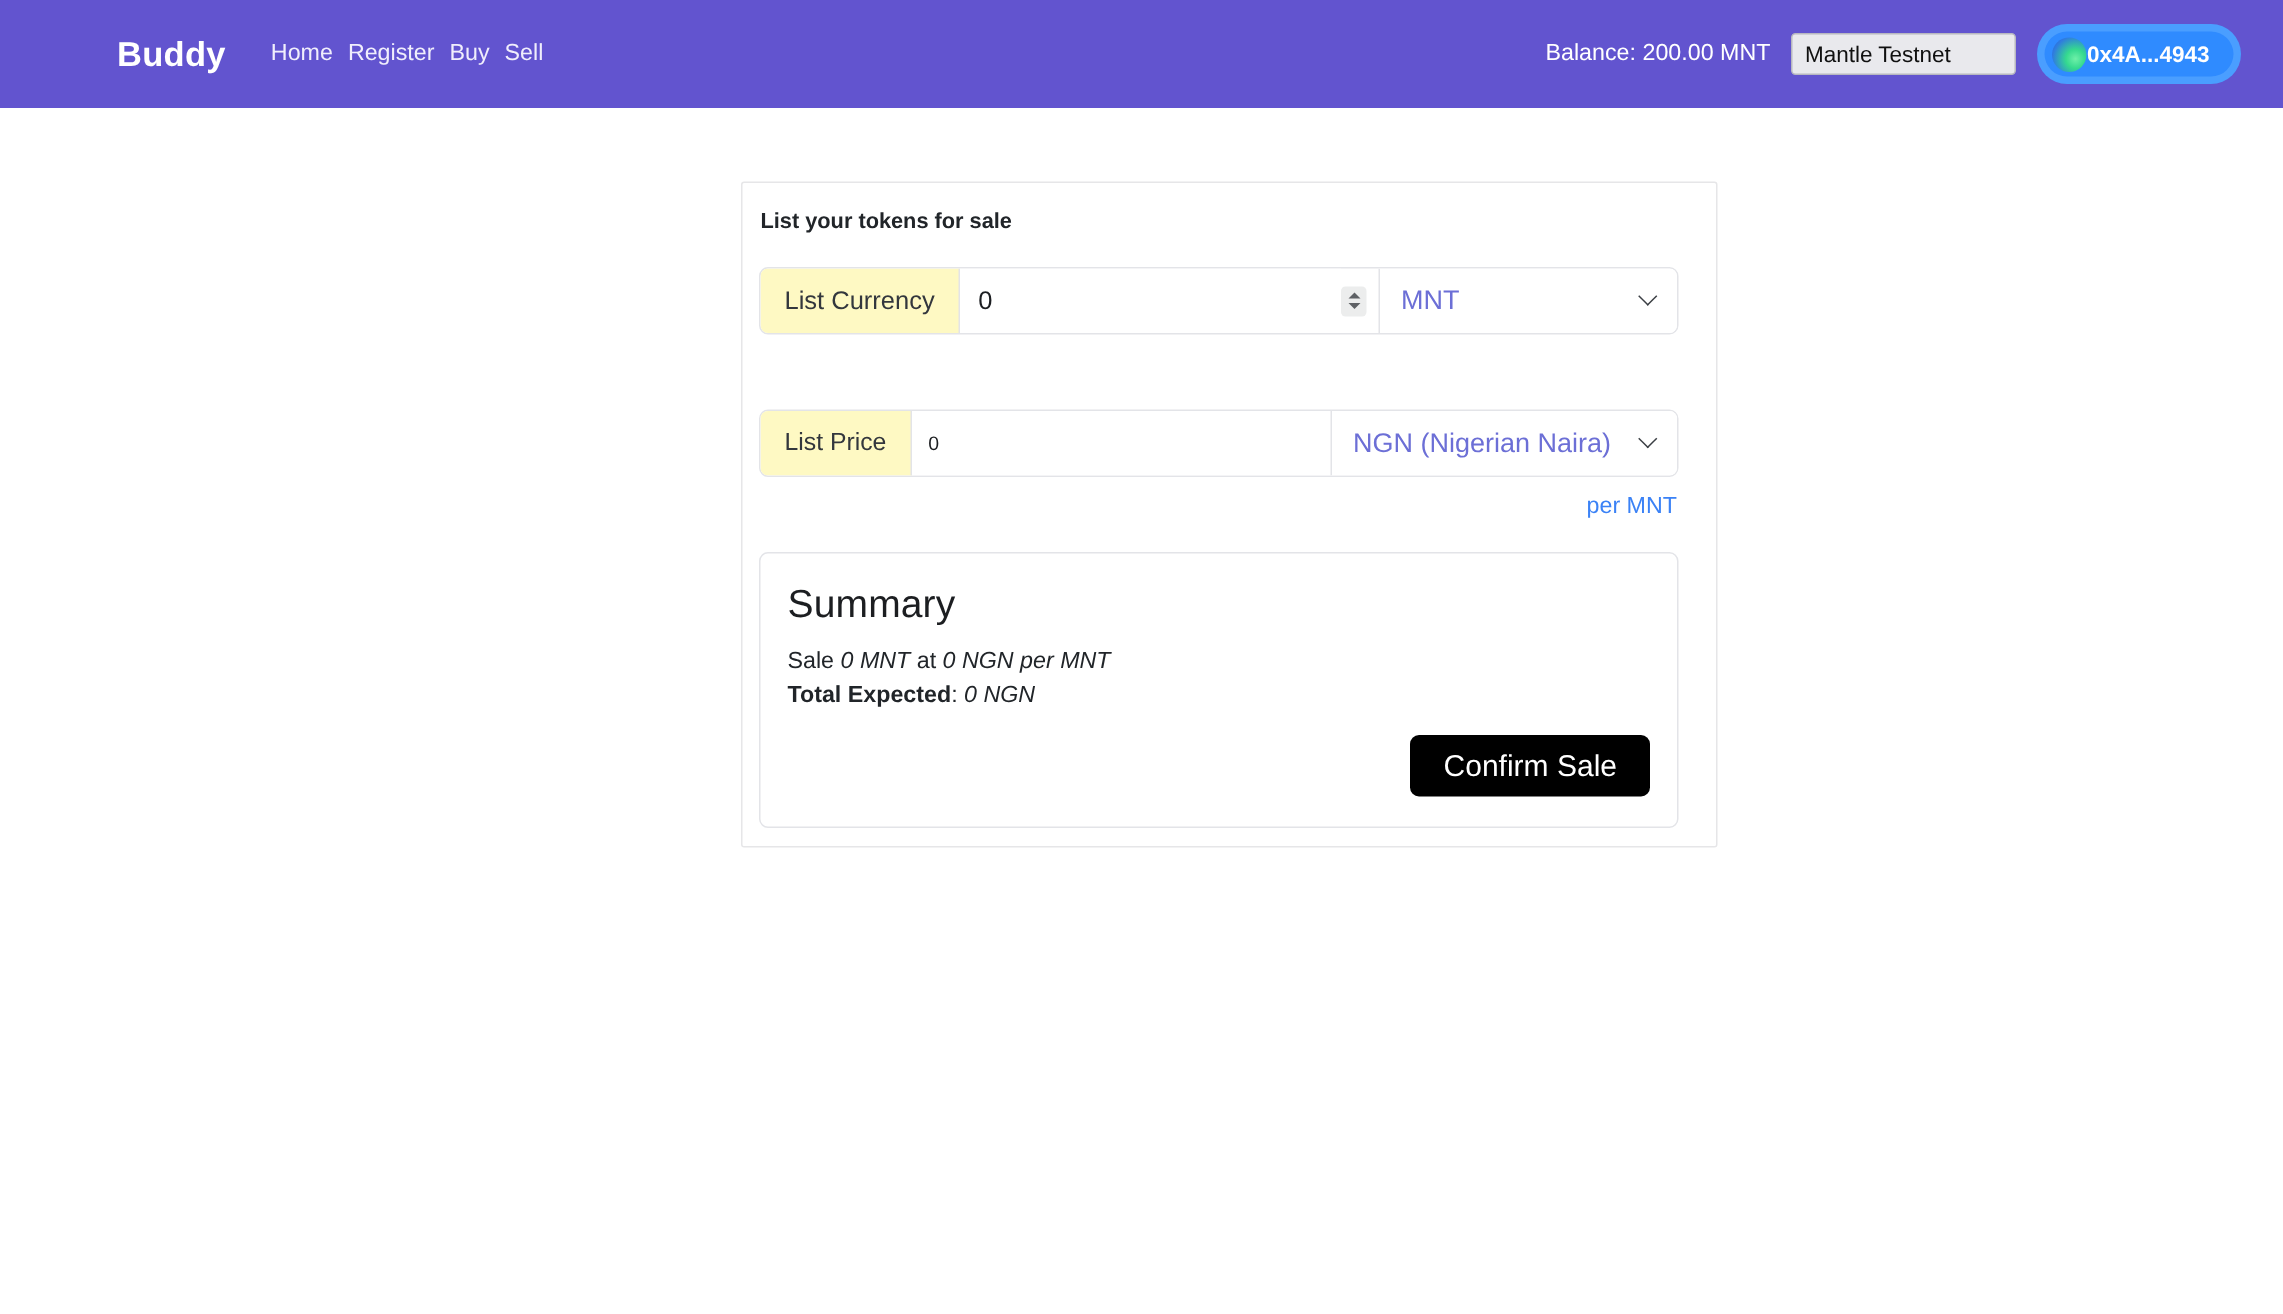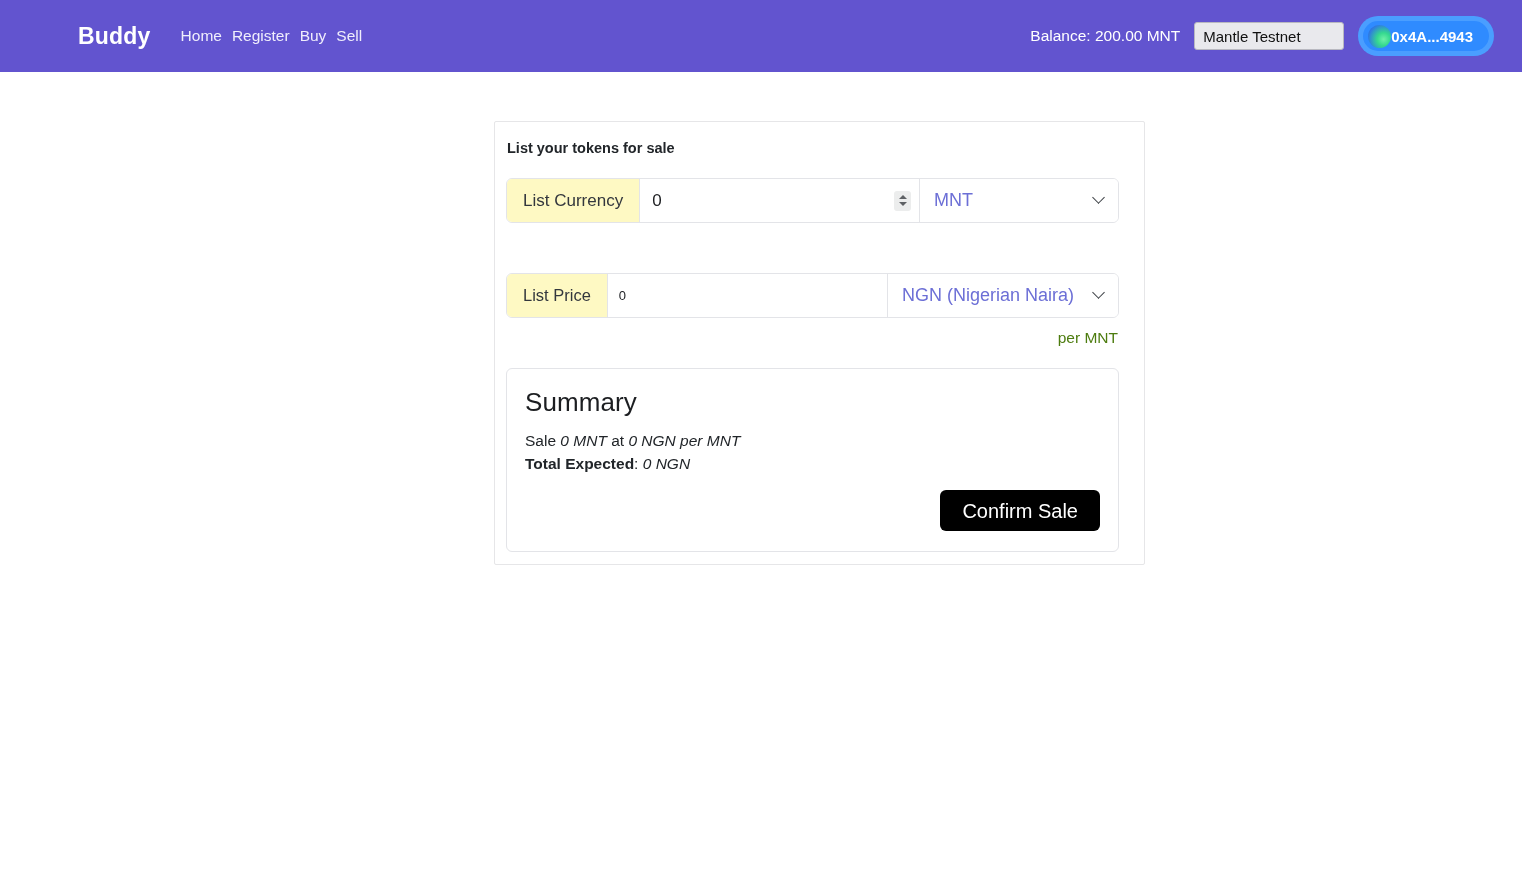--- a/index.html
+++ b/index.html
@@ -196,21 +196,21 @@
     border-bottom: 1.8px solid #3b3f44;
     transform: translateY(-3px) rotate(45deg);
     flex: none;
   }
 
   .row-gap { height: 50px; }
 
   .per-unit {
     text-align: right;
     font-size: 15.5px;
-    color: #4d7c0f;
+    color: #3b82f6;
     margin: 11px 0 0 0;
     padding-right: 1px;
   }
 
   
   .summary {
     margin-top: 21px;
     border: 1px solid #e3e4e8;
     border-radius: 6px;
     padding: 18px 18px 20px 18px;

